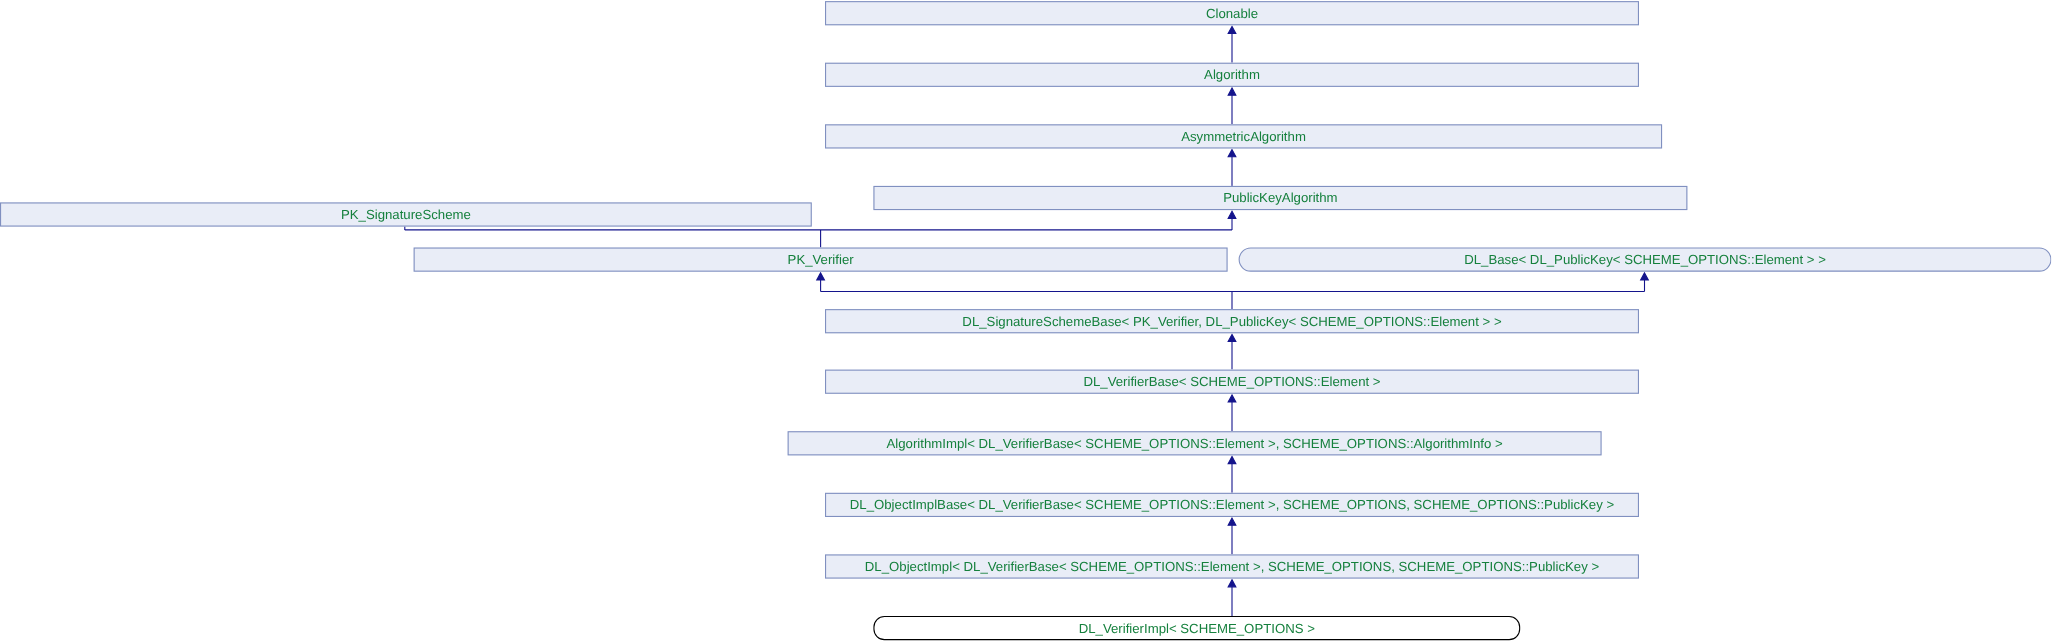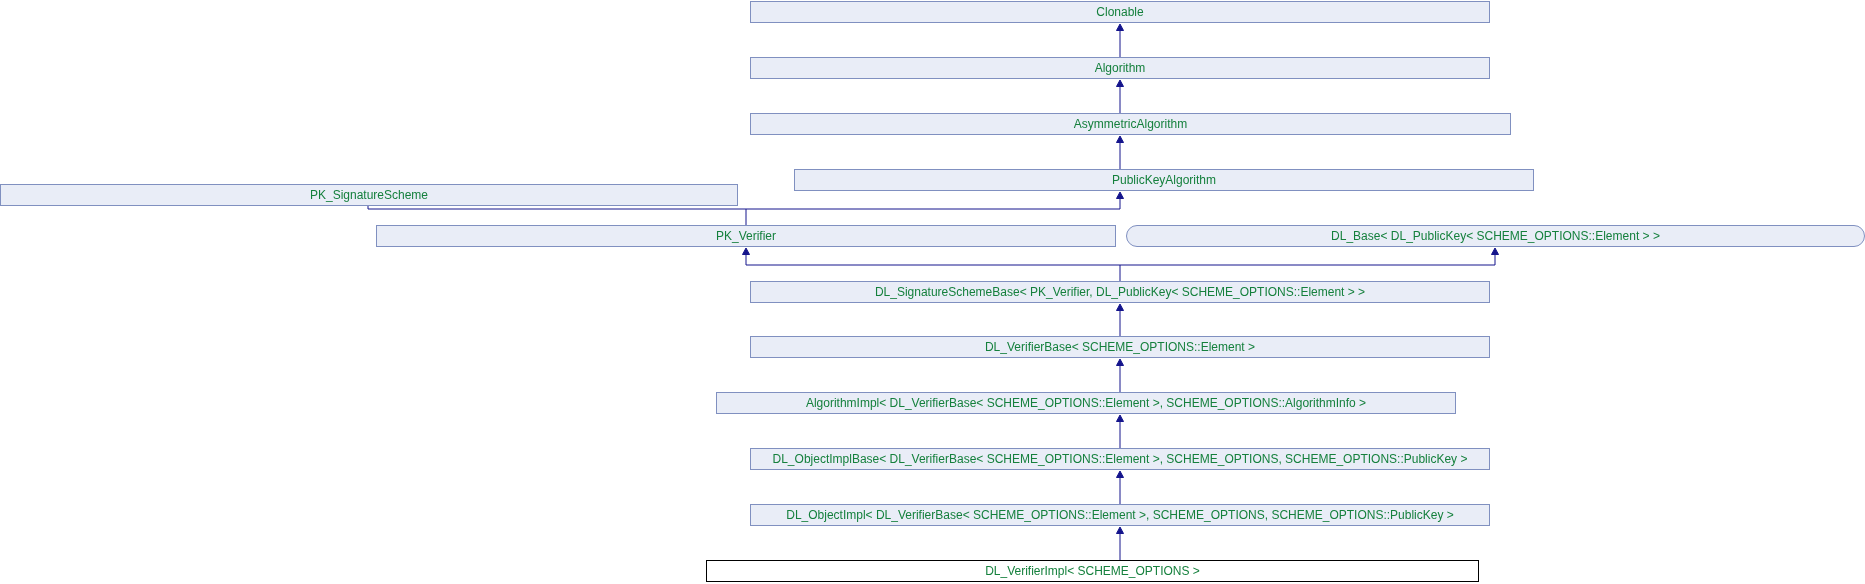--- a/index.html
+++ b/index.html
@@ -113,15 +113,15 @@
   <div class="node" style="left:750px; top:113px; width:761px;">AsymmetricAlgorithm</div>
   <div class="node" style="left:0px;   top:184px; width:738px;">PK_SignatureScheme</div>
   <div class="node" style="left:794px; top:169px; width:740px;">PublicKeyAlgorithm</div>
   <div class="node" style="left:376px; top:225px; width:740px;">PK_Verifier</div>
   <div class="node" style="left:1126px;top:225px; width:739px;border-radius:11px;">DL_Base&lt; DL_PublicKey&lt; SCHEME_OPTIONS::Element &gt; &gt;</div>
   <div class="node" style="left:750px; top:281px; width:740px;">DL_SignatureSchemeBase&lt; PK_Verifier, DL_PublicKey&lt; SCHEME_OPTIONS::Element &gt; &gt;</div>
   <div class="node" style="left:750px; top:336px; width:740px;">DL_VerifierBase&lt; SCHEME_OPTIONS::Element &gt;</div>
   <div class="node" style="left:716px; top:392px; width:740px;">AlgorithmImpl&lt; DL_VerifierBase&lt; SCHEME_OPTIONS::Element &gt;, SCHEME_OPTIONS::AlgorithmInfo &gt;</div>
   <div class="node" style="left:750px; top:448px; width:740px;">DL_ObjectImplBase&lt; DL_VerifierBase&lt; SCHEME_OPTIONS::Element &gt;, SCHEME_OPTIONS, SCHEME_OPTIONS::PublicKey &gt;</div>
   <div class="node" style="left:750px; top:504px; width:740px;">DL_ObjectImpl&lt; DL_VerifierBase&lt; SCHEME_OPTIONS::Element &gt;, SCHEME_OPTIONS, SCHEME_OPTIONS::PublicKey &gt;</div>
-  <div class="node current" style="left:706px; top:560px; width:773px;">DL_VerifierImpl&lt; SCHEME_OPTIONS &gt;</div>
+  <div class="node current" style="left:794px; top:560px; width:588px;border-radius:10px;">DL_VerifierImpl&lt; SCHEME_OPTIONS &gt;</div>
 
 </div>
 
 </body></html>

